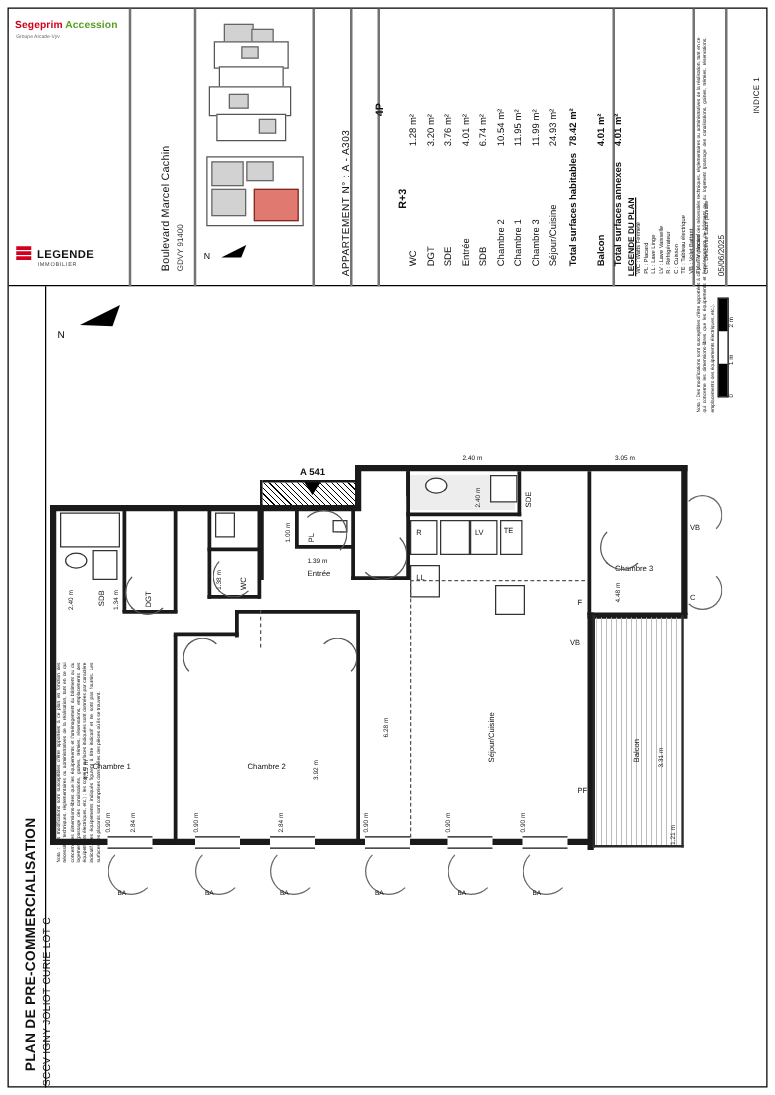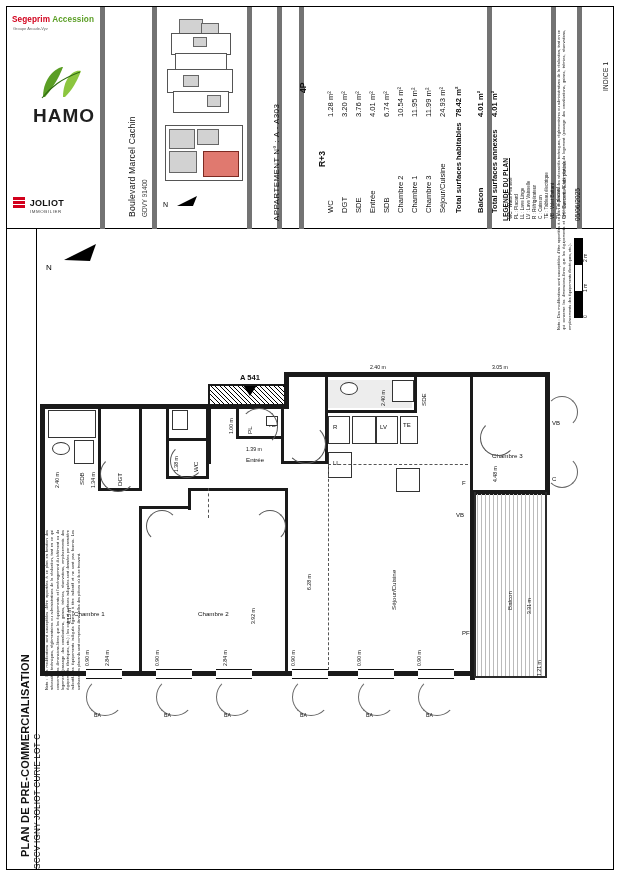--- a/index.html
+++ b/index.html
@@ -2,21 +2,21 @@
 <html><head>
 <meta charset="utf-8">
 <style>
   html,body{margin:0;padding:0;background:#ffffff;}
   body{width:620px;height:876px;font-family:"Liberation Sans",sans-serif;color:#111;overflow:hidden;}
   .page{position:relative;width:620px;height:876px;box-sizing:border-box;}
   .frame{position:absolute;left:6px;top:6px;width:608px;height:864px;border:1px solid #000;box-sizing:border-box;}
 
   
   .titleblock{position:absolute;left:7px;top:7px;width:606px;height:222px;box-sizing:border-box;border-bottom:1px solid #000;}
-  .tb-cell{position:absolute;top:0;height:222px;box-sizing:border-box;border-right:5px solid #737373;}
+  .tb-cell{position:absolute;top:0;height:222px;box-sizing:border-box;border-right:2px solid #737373;}
 
   .cell-logo{left:0;width:98px;}
   .eiffage{position:absolute;left:6px;bottom:14px;font-size:6px;line-height:1.05;}
   .eiffage .bars{display:inline-block;vertical-align:middle;margin-right:3px;}
   .eiffage .bars i{display:block;width:12px;height:2.4px;background:#d2001c;margin-bottom:1.6px;}
   .eiffage .word{display:inline-block;vertical-align:middle;font-weight:bold;font-size:9px;letter-spacing:.3px;color:#111;}
   .eiffage .sub{font-size:4.4px;letter-spacing:.6px;color:#444;margin-left:17px;margin-top:1px;}
   .segeprim{position:absolute;left:5px;top:8px;font-size:8.2px;font-weight:bold;color:#d2001c;letter-spacing:.1px;}
   .segeprim .g{color:#5a9e24;}
   .segeprim-sub{position:absolute;left:6px;top:19px;font-size:4px;color:#666;}
@@ -112,34 +112,24 @@
 
   <div class="titleblock">
 
     <div class="tb-cell cell-logo">
       <div class="segeprim">
         <span>Segeprim</span>
         <span class="g">Accession</span>
       </div>
       <div class="segeprim-sub">Groupe Arcade-Vyv</div>
 
-      <div class="hamo">
-        <div class="leaf">
-          <svg width="56" height="40" viewBox="0 0 56 40">
-            <path d="M10 34 C10 14, 24 4, 30 4 C26 14, 22 22, 12 34 Z" fill="#5a9e24"></path>
-            <path d="M30 34 C30 16, 40 6, 48 8 C44 18, 40 26, 32 34 Z" fill="#8cc63f"></path>
-            <path d="M9 35 C18 24, 28 16, 47 9" stroke="#2f6b13" stroke-width="1.1" fill="none"></path>
-          </svg>
-        </div>
-        <div class="name">HAMO</div>
-      </div>
 
       <div class="eiffage">
         <span class="bars"><i></i><i></i><i></i></span>
-        <span class="word">JOLIOT</span>
+        <span class="word">LEGENDE</span>
         <div class="sub">IMMOBILIER</div>
       </div>
     </div>
 
     <div class="tb-cell cell-addr">
       <div class="vert addr-main">Boulevard Marcel Cachin</div>
       <div class="vert addr-sub">GDVY 91400</div>
     </div>
 
     <div class="tb-cell cell-plan">

